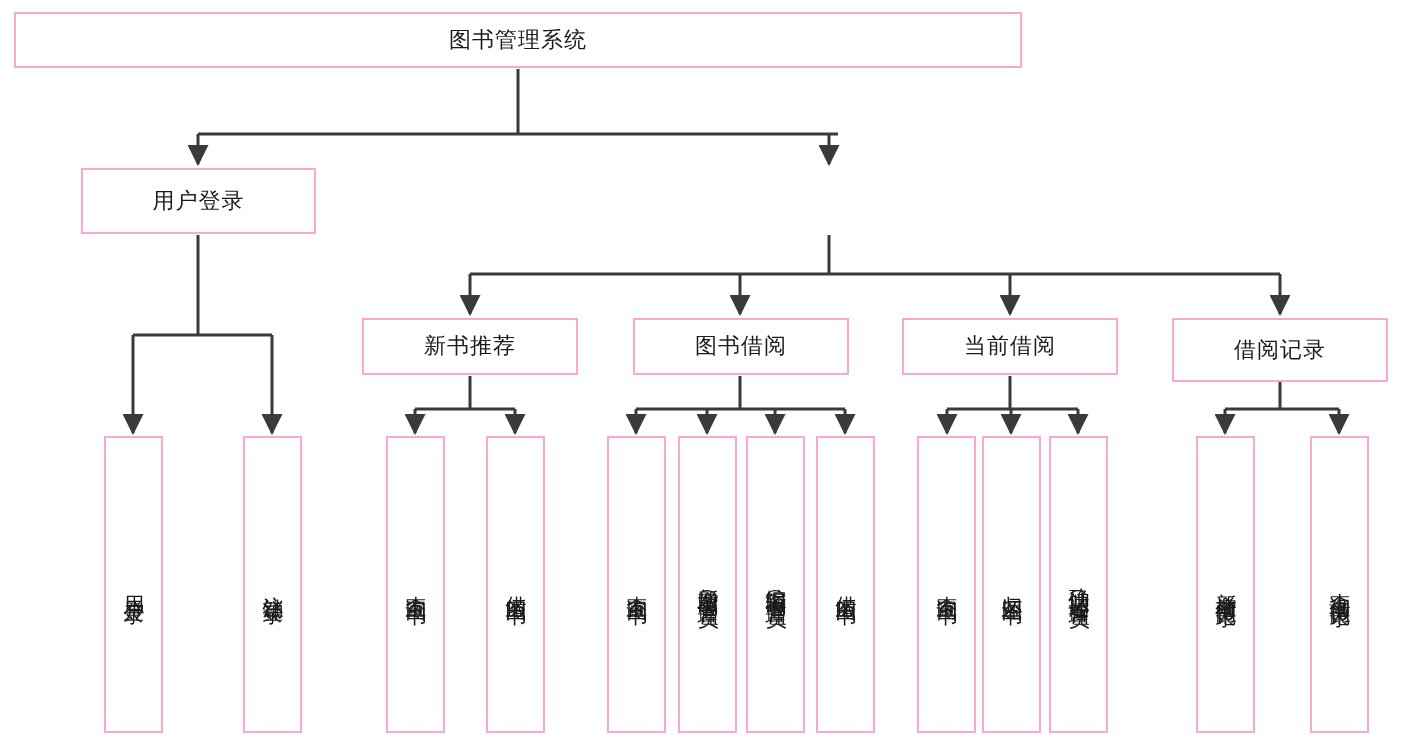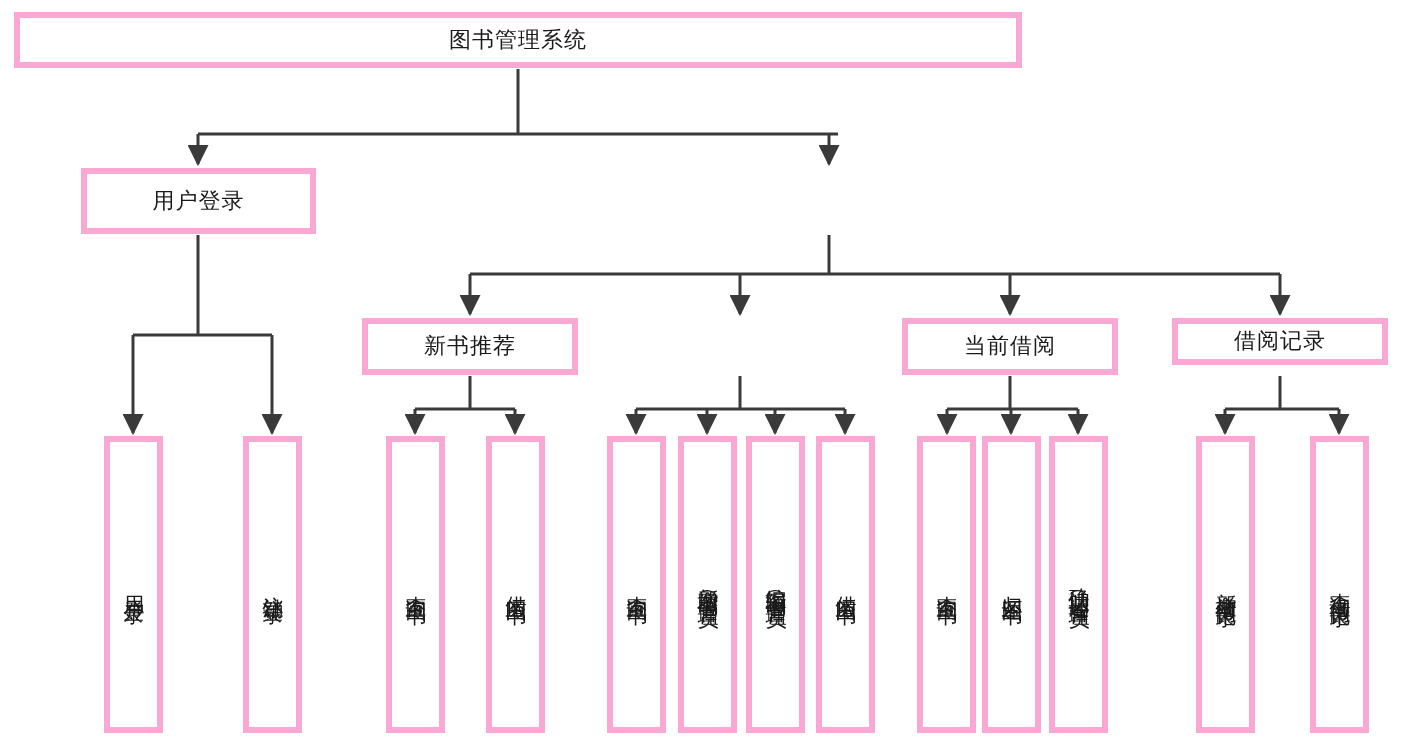--- a/index.html
+++ b/index.html
@@ -22,21 +22,21 @@
     position: absolute;
     left: 0;
     top: 0;
     width: 1405px;
     height: 747px;
     pointer-events: none;
   }
   .node {
     position: absolute;
     box-sizing: border-box;
-    border: 6px solid #f9a8d4;
+    border: 2px solid #f9a8d4;
     background: #ffffff;
     display: flex;
     align-items: center;
     justify-content: center;
     color: #1a1a1a;
   }
   .node.horizontal {
     font-size: 22px;
     line-height: 1.2;
     letter-spacing: 1px;
@@ -122,24 +122,27 @@
     <span class="label">图书管理系统</span>
   </div>
 
   <div class="node horizontal" style="left:81px; top:168px; width:235px; height:66px;">
     <span class="label">用户登录</span>
   </div>
 
   <div class="node horizontal" style="left:362px; top:318px; width:216px; height:57px;">
     <span class="label">新书推荐</span>
   </div>
+  <div class="node horizontal" style="left:633px; top:318px; width:216px; height:57px;">
+    <span class="label">图书借阅</span>
+  </div>
   <div class="node horizontal" style="left:902px; top:318px; width:216px; height:57px;">
     <span class="label">当前借阅</span>
   </div>
-  <div class="node horizontal" style="left:1172px; top:318px; width:216px; height:47px;">
+  <div class="node horizontal" style="left:1172px; top:318px; width:216px; height:64px;">
     <span class="label">借阅记录</span>
   </div>
 
   <div class="node vertical" style="left:104px; top:436px; width:59px; height:297px;">
     <span class="label">用户登录</span>
   </div>
   <div class="node vertical" style="left:243px; top:436px; width:59px; height:297px;">
     <span class="label">注销登录</span>
   </div>
 

